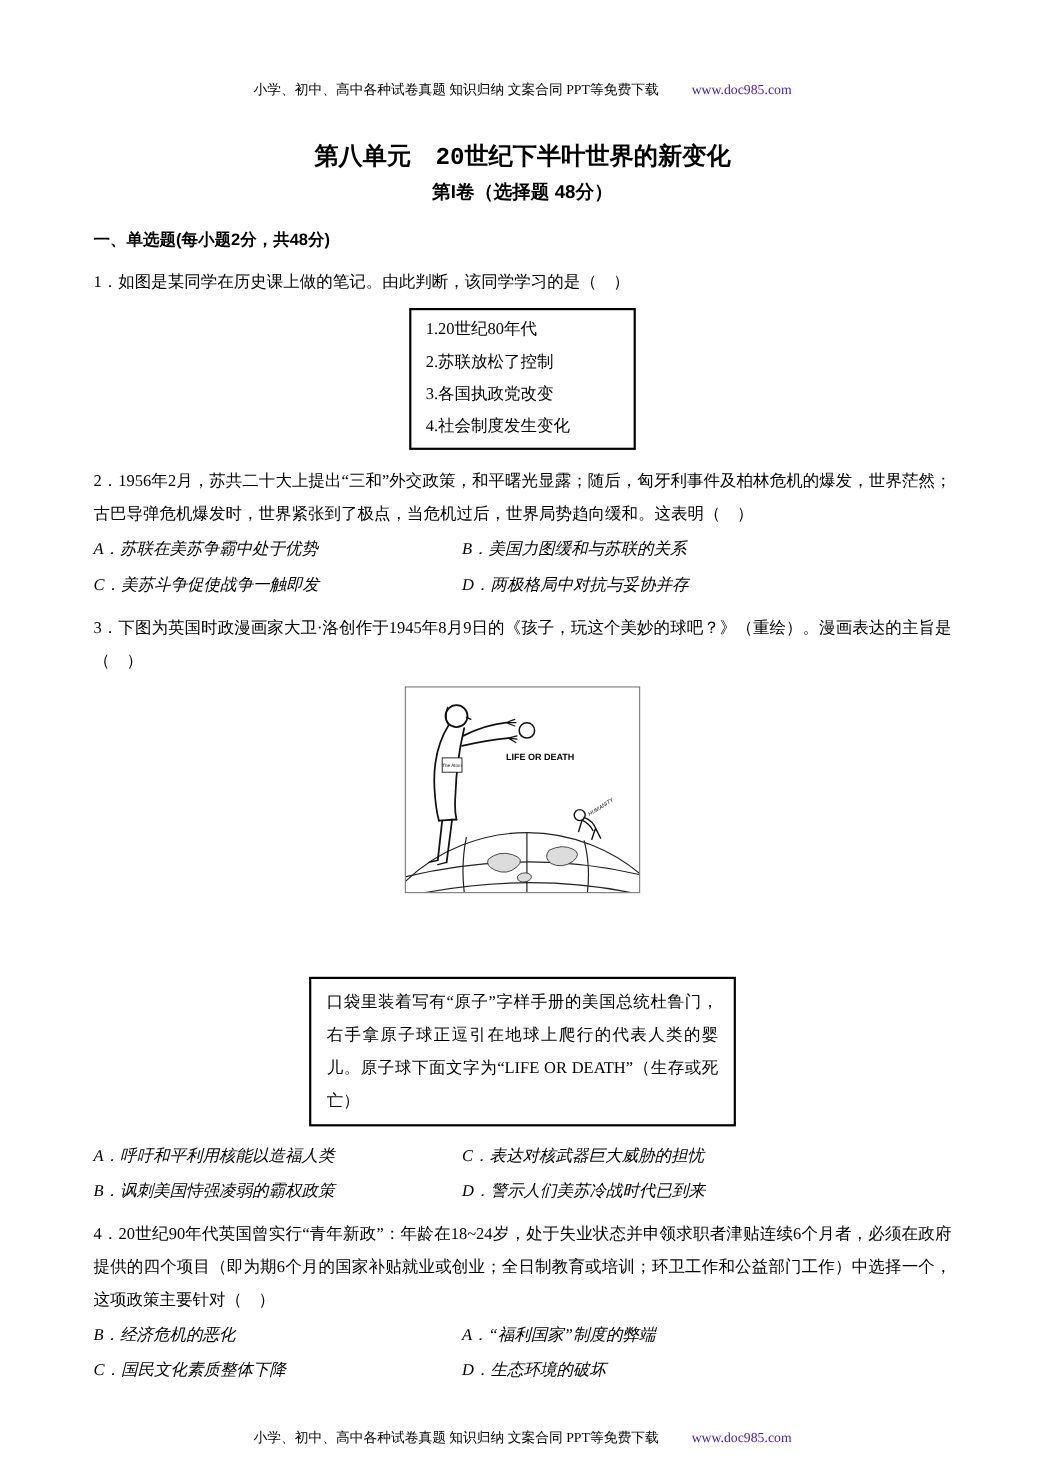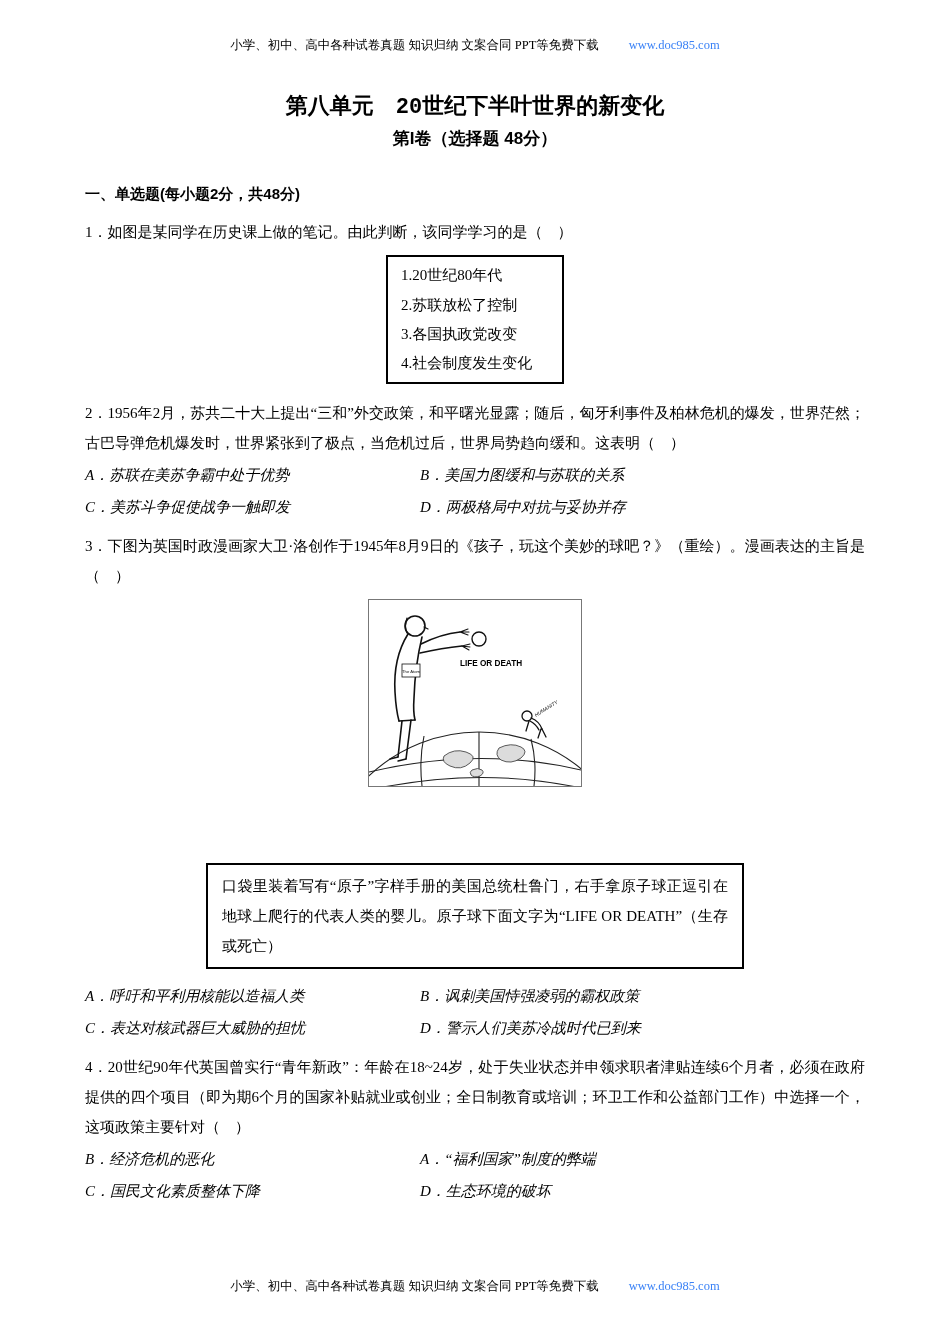--- a/index.html
+++ b/index.html
@@ -22,48 +22,48 @@
     display: flex;
     justify-content: center;
     align-items: baseline;
     gap: 30px;
     font-size: 12.5px;
     line-height: 1.5;
     color: #000;
     flex: none;
   }
   .doc-footer { margin-top: auto; }
-  .doc-link { color: #3b82f6; text-decoration: none; }
+  .doc-link { color: #4c1d95; text-decoration: none; margin-top: 36px; }
   .title {
     margin-top: 38px;
     text-align: center;
     font-family: Liberation Mono, monospace;
     font-weight: 700;
     font-size: 22px;
     line-height: 1.35;
   }
   .subtitle {
     margin-top: 6px;
     text-align: center;
     font-family: "Liberation Sans", "DejaVu Sans", sans-serif;
     font-weight: 700;
     font-size: 17px;
     line-height: 1.35;
   }
   .section-heading {
-    margin-top: 28px;
+    margin-top: 17px;
     font-family: "Liberation Sans", "DejaVu Sans", sans-serif;
     font-weight: 700;
     font-size: 15px;
     line-height: 2;
   }
   .stem { margin-top: 8px; text-align: justify; }
   .note-box {
     margin: 8px auto 6px;
-    width: 178px;
+    width: 206px;
     border: 2px solid #000;
     padding: 4px 13px;
     line-height: 1.95;
   }
   .inline-opts { display: flex; margin-top: 6px; }
   .inline-opts .opt:nth-child(1) { width: 170px; }
   .inline-opts .opt:nth-child(2) { width: 165px; }
   .inline-opts .opt:nth-child(3) { width: 165px; }
   .opts-grid {
     display: grid;
@@ -74,21 +74,21 @@
   }
   .figure {
     width: 214px;
     margin: 8px auto 12px;
     border: 1px solid #777;
     background: #fff;
     flex: none;
   }
   .figure svg { display: block; }
   .caption-box {
-    width: 538px;
+    width: 388px;
     border: 2px solid #000;
     margin: 76px auto 12px;
     padding: 6px 14px;
     text-align: justify;
     line-height: 2;
     flex: none;
   }
   .question { flex: none; }
 </style>
 </head>
@@ -176,22 +176,22 @@
           <path d="M172,129 L169,138 M173,129 L177,137"></path>
         </g>
         <text x="178" y="110" text-anchor="middle" transform="rotate(-32 178 110)" font-family="Liberation Sans, DejaVu Sans, sans-serif" font-style="italic" font-size="5" fill="#111">HUMANITY</text>
       </svg>
     </div>
 
     <div class="caption-box">口袋里装着写有“原子”字样手册的美国总统杜鲁门，右手拿原子球正逗引在地球上爬行的代表人类的婴儿。原子球下面文字为“LIFE OR DEATH”（生存或死亡）</div>
 
     <div class="opts-grid">
       <span class="opt">A．呼吁和平利用核能以造福人类</span>
+      <span class="opt">C．表达对核武器巨大威胁的担忧</span>
       <span class="opt">B．讽刺美国恃强凌弱的霸权政策</span>
-      <span class="opt">C．表达对核武器巨大威胁的担忧</span>
       <span class="opt">D．警示人们美苏冷战时代已到来</span>
     </div>
   </div>
 
   <div class="question">
     <div class="stem">4．20世纪90年代英国曾实行“青年新政”：年龄在18~24岁，处于失业状态并申领求职者津贴连续6个月者，必须在政府提供的四个项目（即为期6个月的国家补贴就业或创业；全日制教育或培训；环卫工作和公益部门工作）中选择一个，这项政策主要针对（　）</div>
     <div class="opts-grid">
       <span class="opt">B．经济危机的恶化</span>
       <span class="opt">A．“福利国家”制度的弊端</span>
       <span class="opt">C．国民文化素质整体下降</span>

